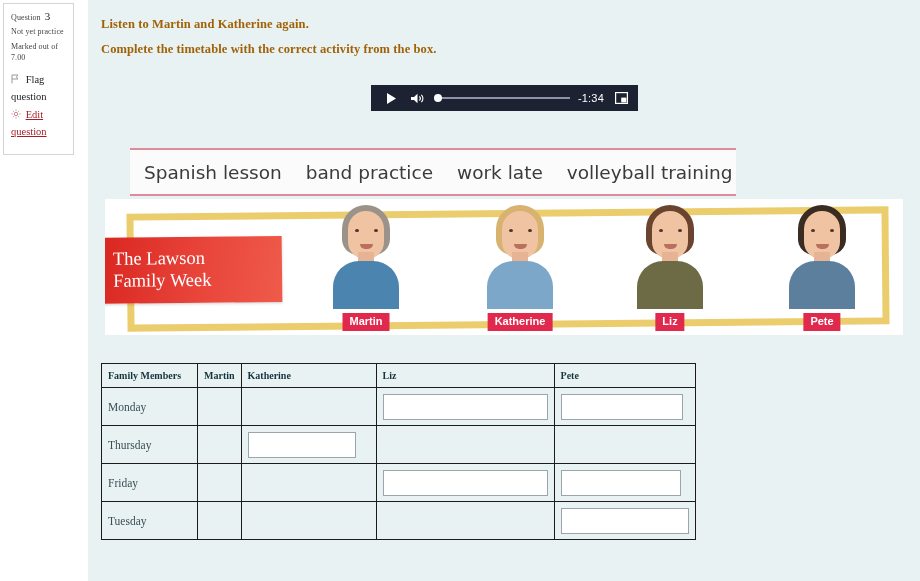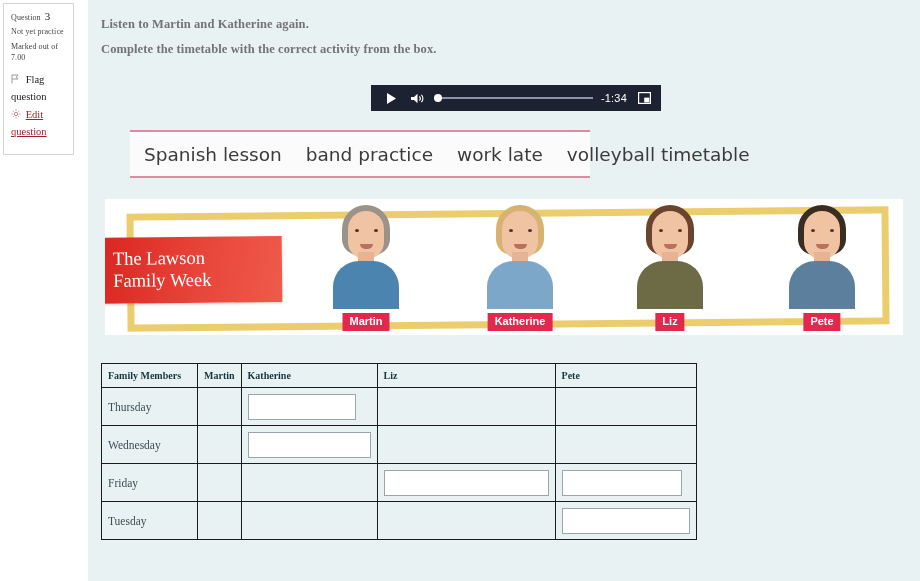--- a/index.html
+++ b/index.html
@@ -71,32 +71,32 @@
     background: #e8f2f3;
     overflow: hidden;
   }
 
   .instruction {
     position: absolute;
     left: 13px;
     font-family: "Liberation Serif", serif;
     font-weight: bold;
     font-size: 12.5px;
-    color: #737373;
+    color: #a16207;
     letter-spacing: .1px;
     white-space: nowrap;
   }
   #instr0 { top: 17px; }
   #instr1 { top: 42px; }
 
   
   #player {
     position: absolute;
     left: 283px; top: 85px;
-    width: 290px; height: 26px;
+    width: 267px; height: 26px;
     background: #1d2233;
     display: flex;
     align-items: center;
     padding: 0 9px;
   }
   .pl-btn {
     flex: 0 0 auto;
     color: #ffffff;
     display: flex;
     align-items: center;
@@ -131,22 +131,22 @@
     font-family: "Liberation Sans", sans-serif;
     font-size: 11px;
     letter-spacing: .2px;
     margin-right: 9px;
   }
   #pl-pip { flex: 0 0 auto; width: 16px; }
 
   
   #wordbox {
     position: absolute;
-    left: 42px; top: 130px;
-    width: 460px; height: 48px;
+    left: 42px; top: 148px;
+    width: 606px; height: 48px;
     background: #fbfbfb;
     border-top: 2px solid #e08a9e;
     border-bottom: 2px solid #e08a9e;
     display: flex;
     align-items: center;
     justify-content: space-between;
     gap: 24px;
     padding: 0 14px;
   }
   .word {
@@ -373,21 +373,21 @@
           <rect x="0.6" y="0.6" width="11.8" height="10.8" fill="none" stroke="#ffffff" stroke-width="1.2"></rect>
           <rect x="6.2" y="5.6" width="5.2" height="4.8" fill="#ffffff"></rect>
         </svg>
       </div>
     </div>
 
     <div id="wordbox">
       <span class="word">Spanish lesson</span>
       <span class="word">band practice</span>
       <span class="word">work late</span>
-      <span class="word">volleyball timetable</span>
+      <span class="word">volleyball training</span>
     </div>
 
     <div id="banner">
       <div id="banner-frame"></div>
 
       <div class="person" id="p-martin">
         <div class="face">
           <div class="hair" style="background:#9b9389"></div>
           <div class="head"></div>
           <div class="eye l"></div>
@@ -449,33 +449,35 @@
         <tr>
           <th class="c-day">Family Members</th>
           <th class="c-mar">Martin</th>
           <th class="c-kat">Katherine</th>
           <th class="c-liz">Liz</th>
           <th class="c-pet">Pete</th>
         </tr>
       </thead>
       <tbody id="tt-body">
           <tr>
+            <td class="c-day">Monday</td>
+            <td class="c-mar"></td>
+            <td class="c-kat"></td>
+            <td class="c-liz">
+              <input type="text" class="ansbox w-full" style="">
+            </td>
+            <td class="c-pet">
+              <input type="text" class="ansbox w-pet1" style="">
+            </td>
+          </tr>
+          <tr>
             <td class="c-day">Thursday</td>
             <td class="c-mar"></td>
             <td class="c-kat">
               <input type="text" class="ansbox w-kat1" style="">
-            </td>
-            <td class="c-liz"></td>
-            <td class="c-pet"></td>
-          </tr>
-          <tr>
-            <td class="c-day">Wednesday</td>
-            <td class="c-mar"></td>
-            <td class="c-kat">
-              <input type="text" class="ansbox w-kat2" style="">
             </td>
             <td class="c-liz"></td>
             <td class="c-pet"></td>
           </tr>
           <tr>
             <td class="c-day">Friday</td>
             <td class="c-mar"></td>
             <td class="c-kat"></td>
             <td class="c-liz">
               <input type="text" class="ansbox w-full" style="">

